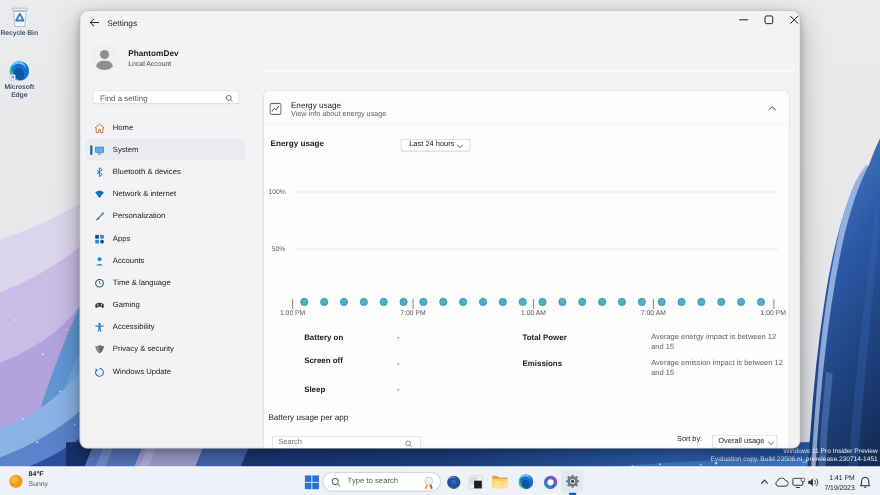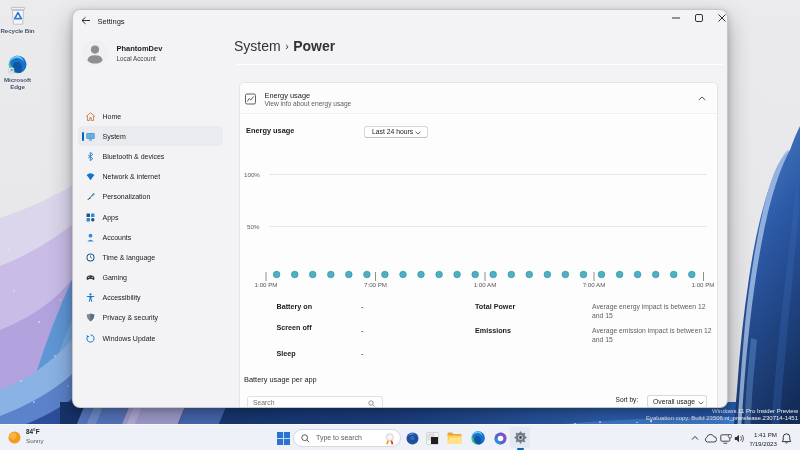--- a/index.html
+++ b/index.html
@@ -202,20 +202,27 @@
     <div id="sidebar">
       <div class="avatar">
         <svg width="26" height="26" viewBox="0 0 26 26">
           <circle cx="13" cy="13" r="13" fill="#f0f0f2"></circle>
           <circle cx="13" cy="9.6" r="4.1" fill="#8f8f91"></circle>
           <path d="M5.4,20.4 Q5.8,15.2 13,15.2 Q20.2,15.2 20.6,20.4 Q17.4,23.6 13,23.6 Q8.6,23.6 5.4,20.4 Z" fill="#8f8f91"></path>
         </svg>
       </div>
       <div class="uname">PhantomDev</div>
       <div class="uacct">Local Account</div>
+      <div class="searchbox">
+          <span>Find a setting</span>
+        <svg class="abs" style="right:5px;top:3px" width="7" height="7" viewBox="0 0 7 7">
+          <circle cx="3" cy="3" r="2.2" fill="none" stroke="#5c5c5c" stroke-width="0.8"></circle>
+          <path d="M4.7,4.7 L6.4,6.4" stroke="#5c5c5c" stroke-width="0.8"></path>
+        </svg>
+      </div>
       <div id="nav">
         <div class="nitem">
             <svg class="nicon" viewBox="0 0 10 10">
               <path d="M5,0.8 L9.6,4.8 L8.4,4.8 L8.4,9.4 L5.9,9.4 L5.9,6.4 L4.1,6.4 L4.1,9.4 L1.6,9.4 L1.6,4.8 L0.4,4.8 Z" fill="none" stroke="#c2611f" stroke-width="0.8"></path>
             </svg>
             <span class="ntext">Home</span>
           </div>
         <div class="nitem sel">
             <svg class="nicon" viewBox="0 0 10 10">
               <rect x="0.5" y="1.5" width="9" height="6" rx="0.8" fill="#1d78cc"></rect>
@@ -294,21 +301,20 @@
             <svg class="nicon" viewBox="0 0 10 10">
               <path d="M5,1 A4,4 0 1 1 1.2,3.6" stroke="#1174cd" stroke-width="1.1" fill="none"></path>
               <path d="M0.6,1.2 L1.4,3.8 L4,3 Z" fill="#1174cd"></path>
             </svg>
             <span class="ntext">Windows Update</span>
           </div>
       </div>
     </div>
 
     <div id="content">
-      <div class="crumb">System<span class="sep">›</span><b>Power</b></div>
       <div class="hdivider"></div>
 
       <div class="card">
         <div class="cardhead">
           <svg class="abs" style="left:5px;top:9px" width="11" height="13" viewBox="0 0 11 13">
             <rect x="0.5" y="2" width="10" height="10" rx="1.5" fill="none" stroke="#3a3a3a" stroke-width="0.8"></rect>
             <path d="M2.2,9.5 L4.2,6.5 L5.8,8 L8.6,4.4" stroke="#3a3a3a" stroke-width="0.8" fill="none"></path>
           </svg>
           <div class="ctitle">Energy usage</div>
           <div class="csub">View info about energy usage</div>

